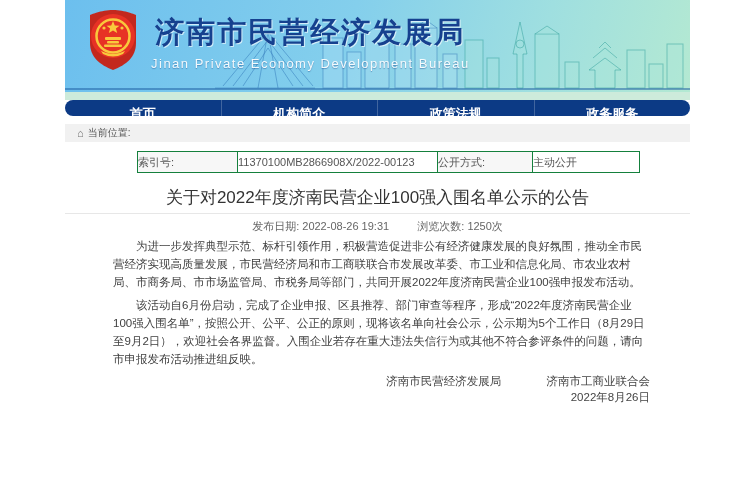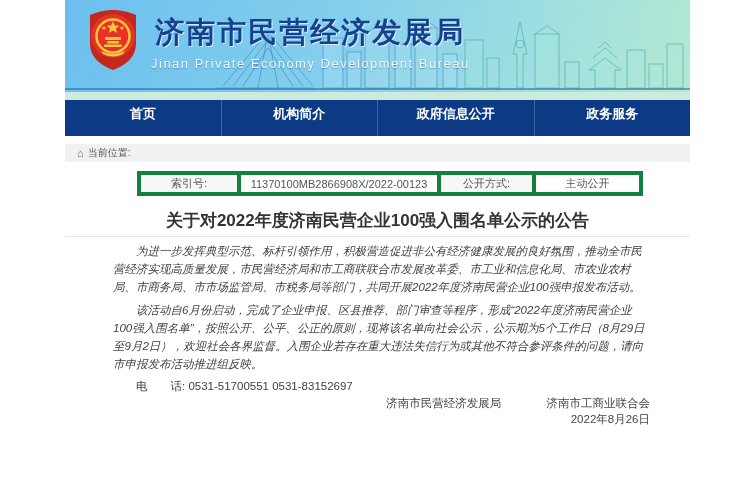--- a/index.html
+++ b/index.html
@@ -14,47 +14,47 @@
     background:#cdebdb; }
   .skyline { position:absolute; left:0; bottom:8px; width:100%; height:78px; }
   .emblem { position:absolute; left:20px; top:9px; }
   .banner-titles { position:absolute; left:86px; top:13px; text-align:center; }
   .banner-title { font-size:29px; font-weight:bold; color:#16418f; letter-spacing:2px;
     text-shadow:1px 1px 0 rgba(255,255,255,0.65); white-space:nowrap; }
   .banner-subtitle { margin-top:3px; font-size:13px; letter-spacing:1.5px;
     color:rgba(255,255,255,0.92); text-shadow:0 1px 1px rgba(40,90,150,0.5); white-space:nowrap; }
 
   
-  .nav { display:flex; height:36px; background:#0c3a85; }
+  .nav { display:flex; height:16px; background:#0c3a85;border-radius:11px; }
   .nav-item { flex:1; text-align:center; line-height:28px; color:#ffffff;
     font-size:13px; font-weight:bold; cursor:pointer;
     border-left:1px solid rgba(255,255,255,0.22); }
   .nav-item:first-child { border-left:none; }
 
   
   .breadcrumb { margin-top:8px; height:18px; line-height:18px; background:#f1f1f1;
     font-size:10px; color:#555; padding-left:12px; display:flex; align-items:center; gap:4px; }
   .home-icon { font-size:11px; color:#777; line-height:18px; }
 
   
   .meta-table { width:502px; margin:9px 0 0 72px; border-collapse:collapse;
     table-layout:fixed; font-size:11px; color:#555; }
-  .meta-table td { border:4px solid #15803d; height:21px; text-align:center;
+  .meta-table td { border:1px solid #15803d; height:21px; text-align:left;
     overflow:hidden; white-space:nowrap; }
   .cell-label { background:#f7f7f7; }
   .col-l1 { width:100px; } .col-v1 { width:200px; } .col-l2 { width:95px; } .col-v2 { width:107px; }
 
   
-  .article-title { margin-top:14px; text-align:center; font-size:17px; font-weight:bold;
+  .article-title { margin-top:14px; text-align:center; font-size:17px; font-weight:normal;
     color:#333; line-height:22px; }
   .title-divider { border:none; border-top:1px solid #e7e7e7; margin-top:4px; }
   .meta-line { margin-top:5px; text-align:center; font-size:11px; color:#666; height:13px; }
   .meta-line .gap { display:inline-block; width:22px; }
 
-  .body-text { margin:3px 45px 0 48px; font-size:11.5px; color:#404040; line-height:18px;font-style:italic; }
+  .body-text { margin:3px 45px 0 48px; font-size:11.5px; color:#404040; line-height:18px; }
   .body-text p { text-indent:2em; margin:5px 0; }
 
   .contact { margin:5px 45px 0 48px; font-size:11.5px; color:#404040; line-height:17px; }
   .contact div { padding-left:2em; }
 
   .signature { margin-top:0; text-align:right; padding-right:40px;
     font-size:11.5px; color:#444; line-height:16px; }
   .signature .org1 { margin-right:42px; }
 </style>
 </head>
@@ -117,21 +117,21 @@
     <div class="banner-titles">
       <div class="banner-title">济南市民营经济发展局</div>
       <div class="banner-subtitle">Jinan Private Economy Development Bureau</div>
     </div>
     <div class="banner-green-strip"></div>
   </div>
 
   <div class="nav">
     <div class="nav-item">首页</div>
     <div class="nav-item">机构简介</div>
-    <div class="nav-item">政府信息公开</div>
+    <div class="nav-item">政策法规</div>
     <div class="nav-item">政务服务</div>
   </div>
 
   <div class="breadcrumb">
     <span class="home-icon">⌂</span>
     <span>当前位置:</span>
   </div>
 
   <table class="meta-table">
     <colgroup>
@@ -146,31 +146,34 @@
       <td>11370100MB2866908X/2022-00123</td>
       <td class="cell-label">公开方式:</td>
       <td>主动公开</td>
     </tr>
   </tbody>
     </table>
 
   <div class="article-title">关于对2022年度济南民营企业100强入围名单公示的公告</div>
   <hr class="title-divider">
 
+  <div class="meta-line">
+    <span>发布日期:</span>
+    <span>2022-08-26 19:31</span>
+    <span class="gap"></span>
+    <span>浏览次数:</span>
+    <span>1250次</span>
+  </div>
 
   <div class="body-text">
     <p>为进一步发挥典型示范、标杆引领作用，积极营造促进非公有经济健康发展的良好氛围，推动全市民营经济实现高质量发展，市民营经济局和市工商联联合市发展改革委、市工业和信息化局、市农业农村局、市商务局、市市场监管局、市税务局等部门，共同开展2022年度济南民营企业100强申报发布活动。</p>
     <p>该活动自6月份启动，完成了企业申报、区县推荐、部门审查等程序，形成“2022年度济南民营企业100强入围名单”，按照公开、公平、公正的原则，现将该名单向社会公示，公示期为5个工作日（8月29日至9月2日），欢迎社会各界监督。入围企业若存在重大违法失信行为或其他不符合参评条件的问题，请向市申报发布活动推进组反映。</p>
   </div>
 
   <div class="contact">
-    <div>
-      <span>电　　话:</span>
-      <span>0531-51700551 0531-83152697</span>
-    </div>
   </div>
 
   <div class="signature">
     <div>
       <span class="org1">济南市民营经济发展局</span>
       <span>济南市工商业联合会</span>
     </div>
     <div>2022年8月26日</div>
   </div>
 

